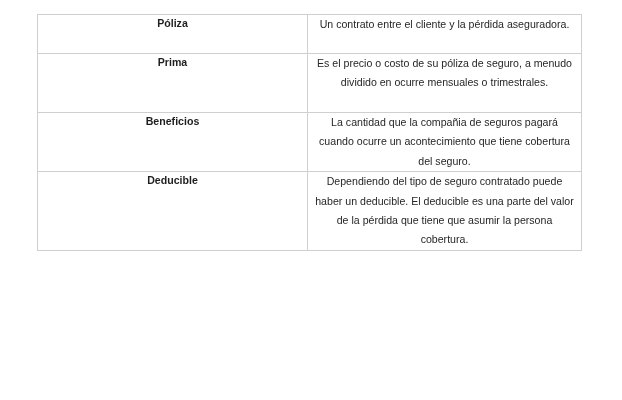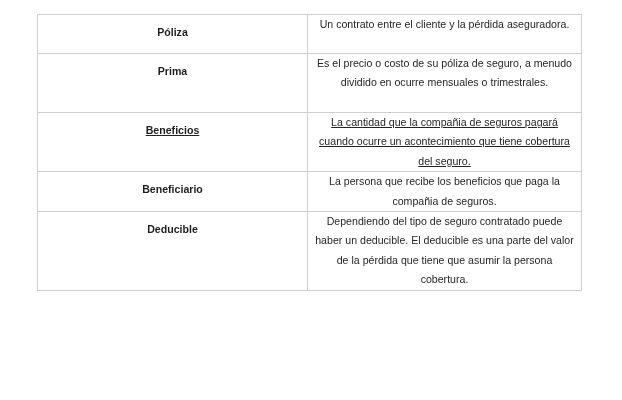--- a/index.html
+++ b/index.html
@@ -31,28 +31,28 @@
       vertical-align: top;
       text-align: center;
       font-size: 10.6px;
       line-height: 19.4px;
       padding: 0 6px;
     }
     .glossary-table td.term {
       font-weight: bold;
       color: #1e1e1e;
       line-height: 14px;
-      padding-top: 10px;
+      padding-top: 1px;
     }
     .glossary-table td.definition {
       color: #262626;
     }
     tr.h1 { height: 39px; }
     tr.h2 { height: 59px; }
-    tr.h3 { height: 58px; text-decoration: underline; }
+    tr.h3 { height: 58px; }
     tr.h4 { height: 78px; }
   </style>
 </head>
 <body>
 
 <table class="glossary-table">
   <colgroup>
     <col class="term-col">
     <col class="def-col">
   </colgroup>
@@ -62,22 +62,18 @@
       <td class="definition">Un contrato entre el cliente y la pérdida aseguradora.</td>
     </tr>
     <tr class="h2">
       <td class="term">Prima</td>
       <td class="definition">Es el precio o costo de su póliza de seguro, a menudo dividido en ocurre mensuales o trimestrales.</td>
     </tr>
     <tr class="h3">
       <td class="term">Beneficios</td>
       <td class="definition">La cantidad que la compañia de seguros pagará cuando ocurre un acontecimiento que tiene cobertura del seguro.</td>
     </tr>
-    <tr class="h1">
-      <td class="term">Beneficiario</td>
-      <td class="definition">La persona que recibe los beneficios que paga la compañia de seguros.</td>
-    </tr>
     <tr class="h4">
       <td class="term">Deducible</td>
       <td class="definition">Dependiendo del tipo de seguro contratado puede haber un deducible. El deducible es una parte del valor de la pérdida que tiene que asumir la persona cobertura.</td>
     </tr>
   </tbody>
 </table>
 
 </body></html>

